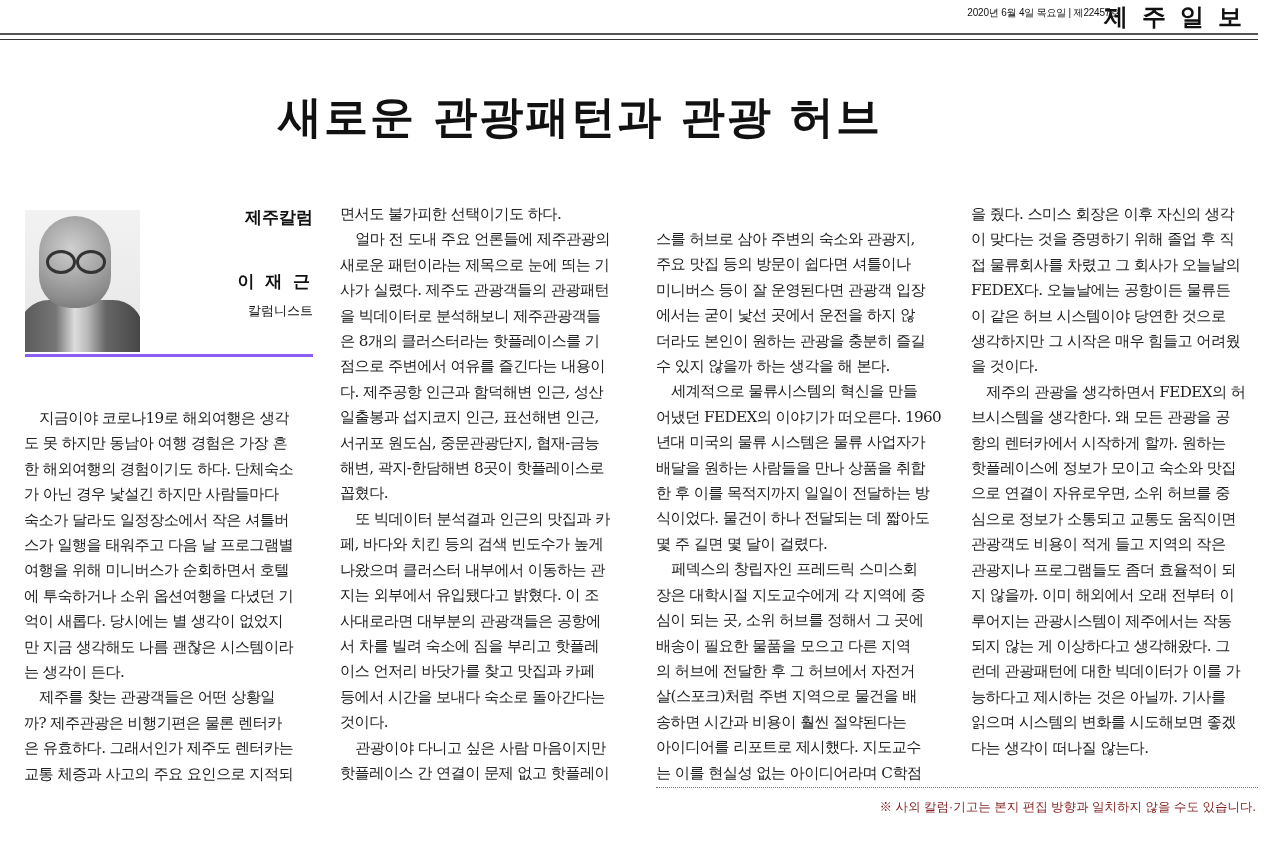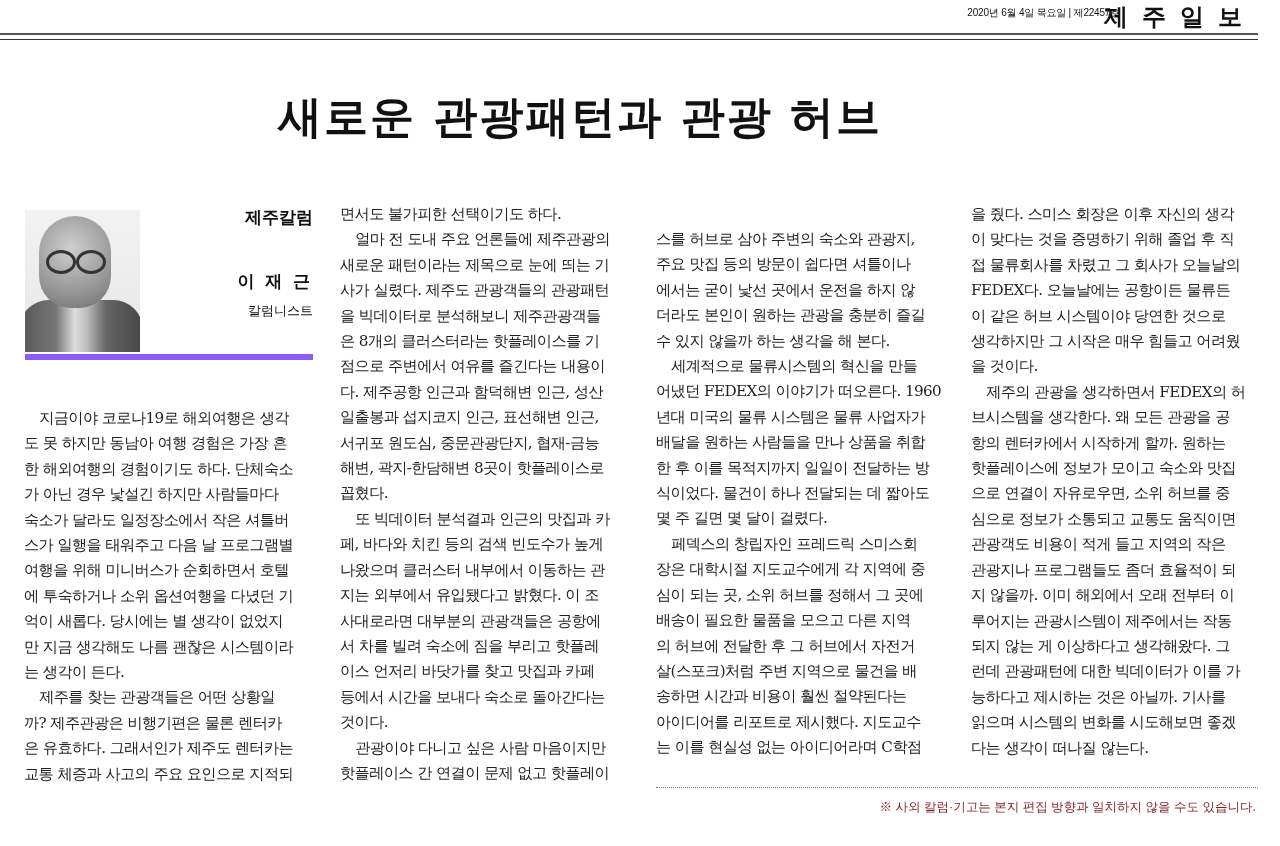--- a/index.html
+++ b/index.html
@@ -24,21 +24,21 @@
     .rule2 { position: absolute; left: 0; top: 39px; width: 1258px; height: 1px; background: #333; }
 
     .headline {
       position: absolute; left: 0; top: 88px; width: 1160px; text-align: center;
       font-family: "DejaVu Serif", serif; font-weight: bold; font-size: 44px;
       letter-spacing: 2px; color: #111;
     }
 
     .byline-box {
       position: absolute; left: 25px; top: 196px; width: 288px; height: 158px;
-      border-bottom: 6px solid #8b5cf6;
+      border-bottom: 3px solid #8b5cf6;
     }
     .portrait {
       position: absolute; left: 0; top: 14px; width: 115px; height: 142px;
       background: linear-gradient(#f2f2f2, #e6e6e6);
       overflow: hidden;
     }
     .portrait .head {
       position: absolute; left: 14px; top: 6px; width: 72px; height: 92px;
       border-radius: 36px 36px 32px 32px;
       background: radial-gradient(circle at 45% 35%, #cfcfcf, #8e8e8e 70%, #6b6b6b);
@@ -151,20 +151,21 @@
     <span class="line">서 차를 빌려 숙소에 짐을 부리고 핫플레</span>
     <span class="line">이스 언저리 바닷가를 찾고 맛집과 카페</span>
     <span class="line">등에서 시간을 보내다 숙소로 돌아간다는</span>
     <span class="line">것이다.</span>
     <span class="line" style="padding-left: 1em;">관광이야 다니고 싶은 사람 마음이지만</span>
     <span class="line">핫플레이스 간 연결이 문제 없고 핫플레이</span>
   </div>
 <div class="col" id="col3">
     <span class="line">스를 허브로 삼아 주변의 숙소와 관광지,</span>
     <span class="line">주요 맛집 등의 방문이 쉽다면 셔틀이나</span>
+    <span class="line">미니버스 등이 잘 운영된다면 관광객 입장</span>
     <span class="line">에서는 굳이 낯선 곳에서 운전을 하지 않</span>
     <span class="line">더라도 본인이 원하는 관광을 충분히 즐길</span>
     <span class="line">수 있지 않을까 하는 생각을 해 본다.</span>
     <span class="line" style="padding-left: 1em;">세계적으로 물류시스템의 혁신을 만들</span>
     <span class="line">어냈던 FEDEX의 이야기가 떠오른다. 1960</span>
     <span class="line">년대 미국의 물류 시스템은 물류 사업자가</span>
     <span class="line">배달을 원하는 사람들을 만나 상품을 취합</span>
     <span class="line">한 후 이를 목적지까지 일일이 전달하는 방</span>
     <span class="line">식이었다. 물건이 하나 전달되는 데 짧아도</span>
     <span class="line">몇 주 길면 몇 달이 걸렸다.</span>

